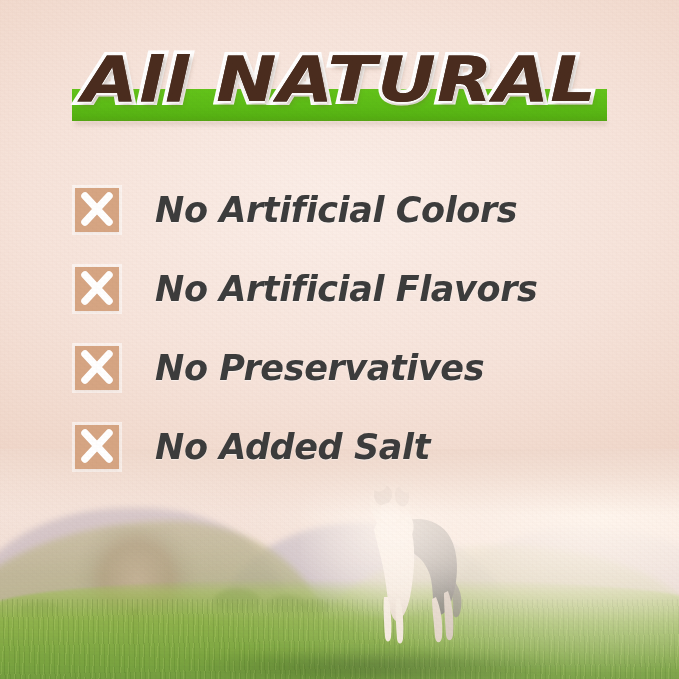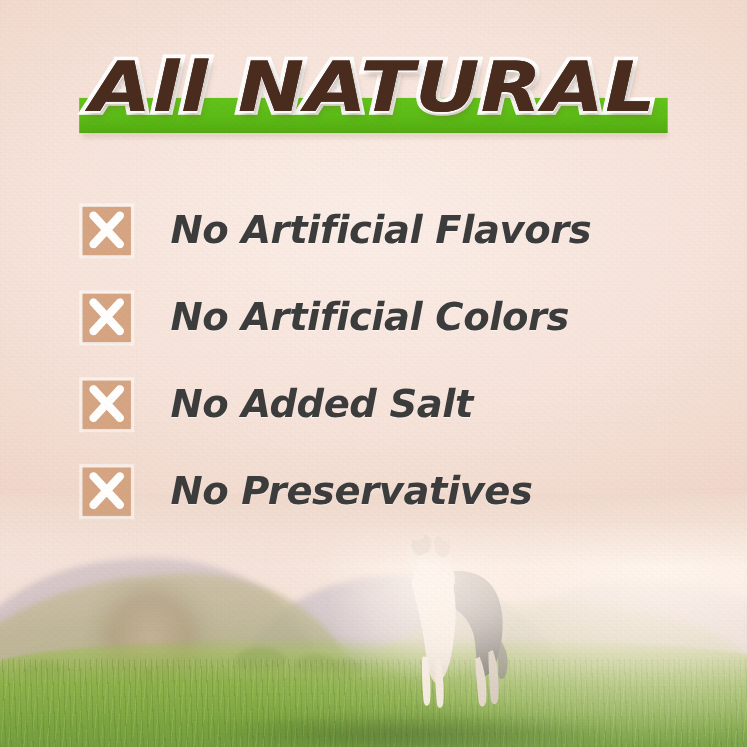--- a/index.html
+++ b/index.html
@@ -256,46 +256,46 @@
   </div>
 
   <div id="claims">
 
     <div class="claim">
       <div class="xbox">
         <svg viewBox="0 0 44 44" aria-hidden="true">
           <path d="M10 8 L34 34 M34 8 L10 34" stroke="#ffffff" stroke-width="7.5" stroke-linecap="round" fill="none"></path>
         </svg>
       </div>
-      <div class="claim-label">No Artificial Flavors</div>
+      <div class="claim-label">No Artificial Colors</div>
     </div>
 
     <div class="claim">
       <div class="xbox">
         <svg viewBox="0 0 44 44" aria-hidden="true">
           <path d="M10 8 L34 34 M34 8 L10 34" stroke="#ffffff" stroke-width="7.5" stroke-linecap="round" fill="none"></path>
         </svg>
       </div>
-      <div class="claim-label">No Artificial Colors</div>
+      <div class="claim-label">No Artificial Flavors</div>
+    </div>
+
+    <div class="claim">
+      <div class="xbox">
+        <svg viewBox="0 0 44 44" aria-hidden="true">
+          <path d="M10 8 L34 34 M34 8 L10 34" stroke="#ffffff" stroke-width="7.5" stroke-linecap="round" fill="none"></path>
+        </svg>
+      </div>
+      <div class="claim-label">No Preservatives</div>
     </div>
 
     <div class="claim">
       <div class="xbox">
         <svg viewBox="0 0 44 44" aria-hidden="true">
           <path d="M10 8 L34 34 M34 8 L10 34" stroke="#ffffff" stroke-width="7.5" stroke-linecap="round" fill="none"></path>
         </svg>
       </div>
       <div class="claim-label">No Added Salt</div>
     </div>
 
-    <div class="claim">
-      <div class="xbox">
-        <svg viewBox="0 0 44 44" aria-hidden="true">
-          <path d="M10 8 L34 34 M34 8 L10 34" stroke="#ffffff" stroke-width="7.5" stroke-linecap="round" fill="none"></path>
-        </svg>
-      </div>
-      <div class="claim-label">No Preservatives</div>
-    </div>
-
   </div>
 
   <div id="grain"></div>
 </div>
 
 </body></html>

